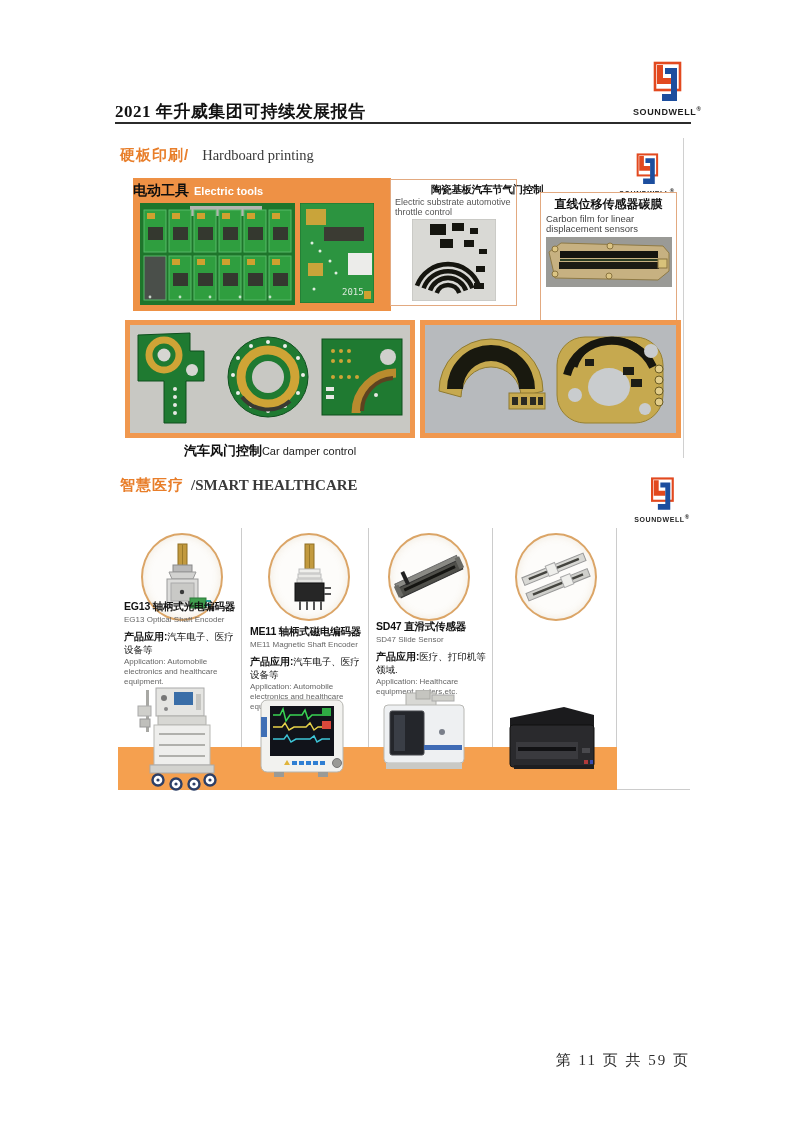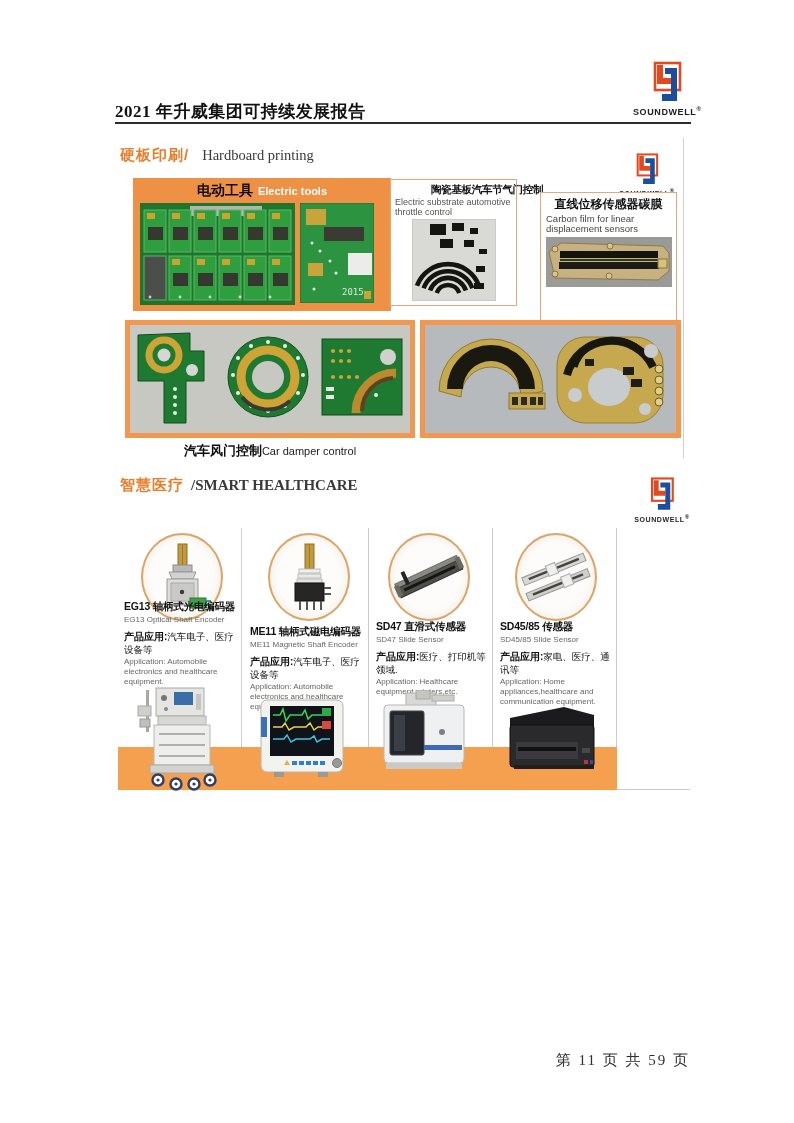--- a/index.html
+++ b/index.html
@@ -20,21 +20,21 @@
 
   
   .sec-head { display:flex; align-items:baseline; }
   .sec-head .zh { font-size:15px; font-weight:bold; color:#E87E2A; letter-spacing:1px; }
   .sec-head .en { font-family:"Liberation Serif","DejaVu Serif",serif; font-size:14.5px; color:#3a3a3a; margin-left:13px; }
 
   .s1-right-border { left:683px; top:138px; width:1px; height:320px; background:#d0d0d0; }
 
   
   .card-electric { left:133px; top:178px; width:258px; height:133px; background:#EE9145; }
-  .card-electric .ttl { text-align:center; padding-top:3px; }
+  .card-electric .ttl { padding-top:3px; }
   .card-electric .ttl .zh { font-size:14px; font-weight:bold; color:#0e0e0e; }
   .card-electric .ttl .en { font-size:11px; font-weight:bold; color:#fff; margin-left:5px; }
 
   .card-outline { background:#fff; border:1px solid #E2A980; }
   .card-ceramic { left:390px; top:179px; width:127px; height:127px; padding:3px 4px 0 4px; }
   .card-ceramic .zh { font-size:10.5px; font-weight:bold; color:#111; white-space:nowrap; letter-spacing:-.3px;margin-left:36px; }
   .card-ceramic .en { font-size:9px; color:#555; line-height:1.08; margin-top:1px; }
 
   .card-carbon { left:540px; top:192px; width:137px; height:144px; padding:3px 5px 0 5px; }
   .card-carbon .zh { font-size:12px; font-weight:bold; color:#111; text-align:center; white-space:nowrap; }
@@ -395,26 +395,20 @@
     <div class="p-name-en">ME11 Magnetic Shaft Encoder</div>
     <div class="p-app"><b>产品应用:</b><span>汽车电子、医疗设备等</span></div>
     <div class="p-app-en">Application: Automobile electronics and healthcare equipment.</div>
   </div>
   <div class="abs" style="left:376px; top:620px; width:112px;">
     <div class="p-name">SD47 直滑式传感器</div>
     <div class="p-name-en">SD47 Slide Sensor</div>
     <div class="p-app"><b>产品应用:</b><span>医疗、打印机等领域.</span></div>
     <div class="p-app-en">Application: Healthcare equipment,printers,etc.</div>
   </div>
-  <div class="abs" style="left:500px; top:620px; width:113px;">
-    <div class="p-name">SD45/85 传感器</div>
-    <div class="p-name-en">SD45/85 Slide Sensor</div>
-    <div class="p-app"><b>产品应用:</b><span>家电、医疗、通讯等</span></div>
-    <div class="p-app-en">Application: Home appliances,healthcare and communication equipment.</div>
-  </div>
 
   <div class="abs orange-band"></div>
   <div class="abs band-tail-line"></div>
 
   <svg class="abs device" style="left:136px; top:684px;" width="92" height="108" viewBox="0 0 92 108">
     <rect x="10" y="6" width="3" height="42" fill="#a8a8a4"></rect>
     <rect x="2" y="22" width="13" height="10" fill="#cfcfcb" stroke="#aaa"></rect>
     <rect x="4" y="35" width="10" height="8" fill="#bfbfbb" stroke="#999"></rect>
     <rect x="20" y="4" width="48" height="28" fill="#e5e5e2" stroke="#aaa"></rect>
     <rect x="38" y="8" width="19" height="13" fill="#3a6ea8"></rect>

